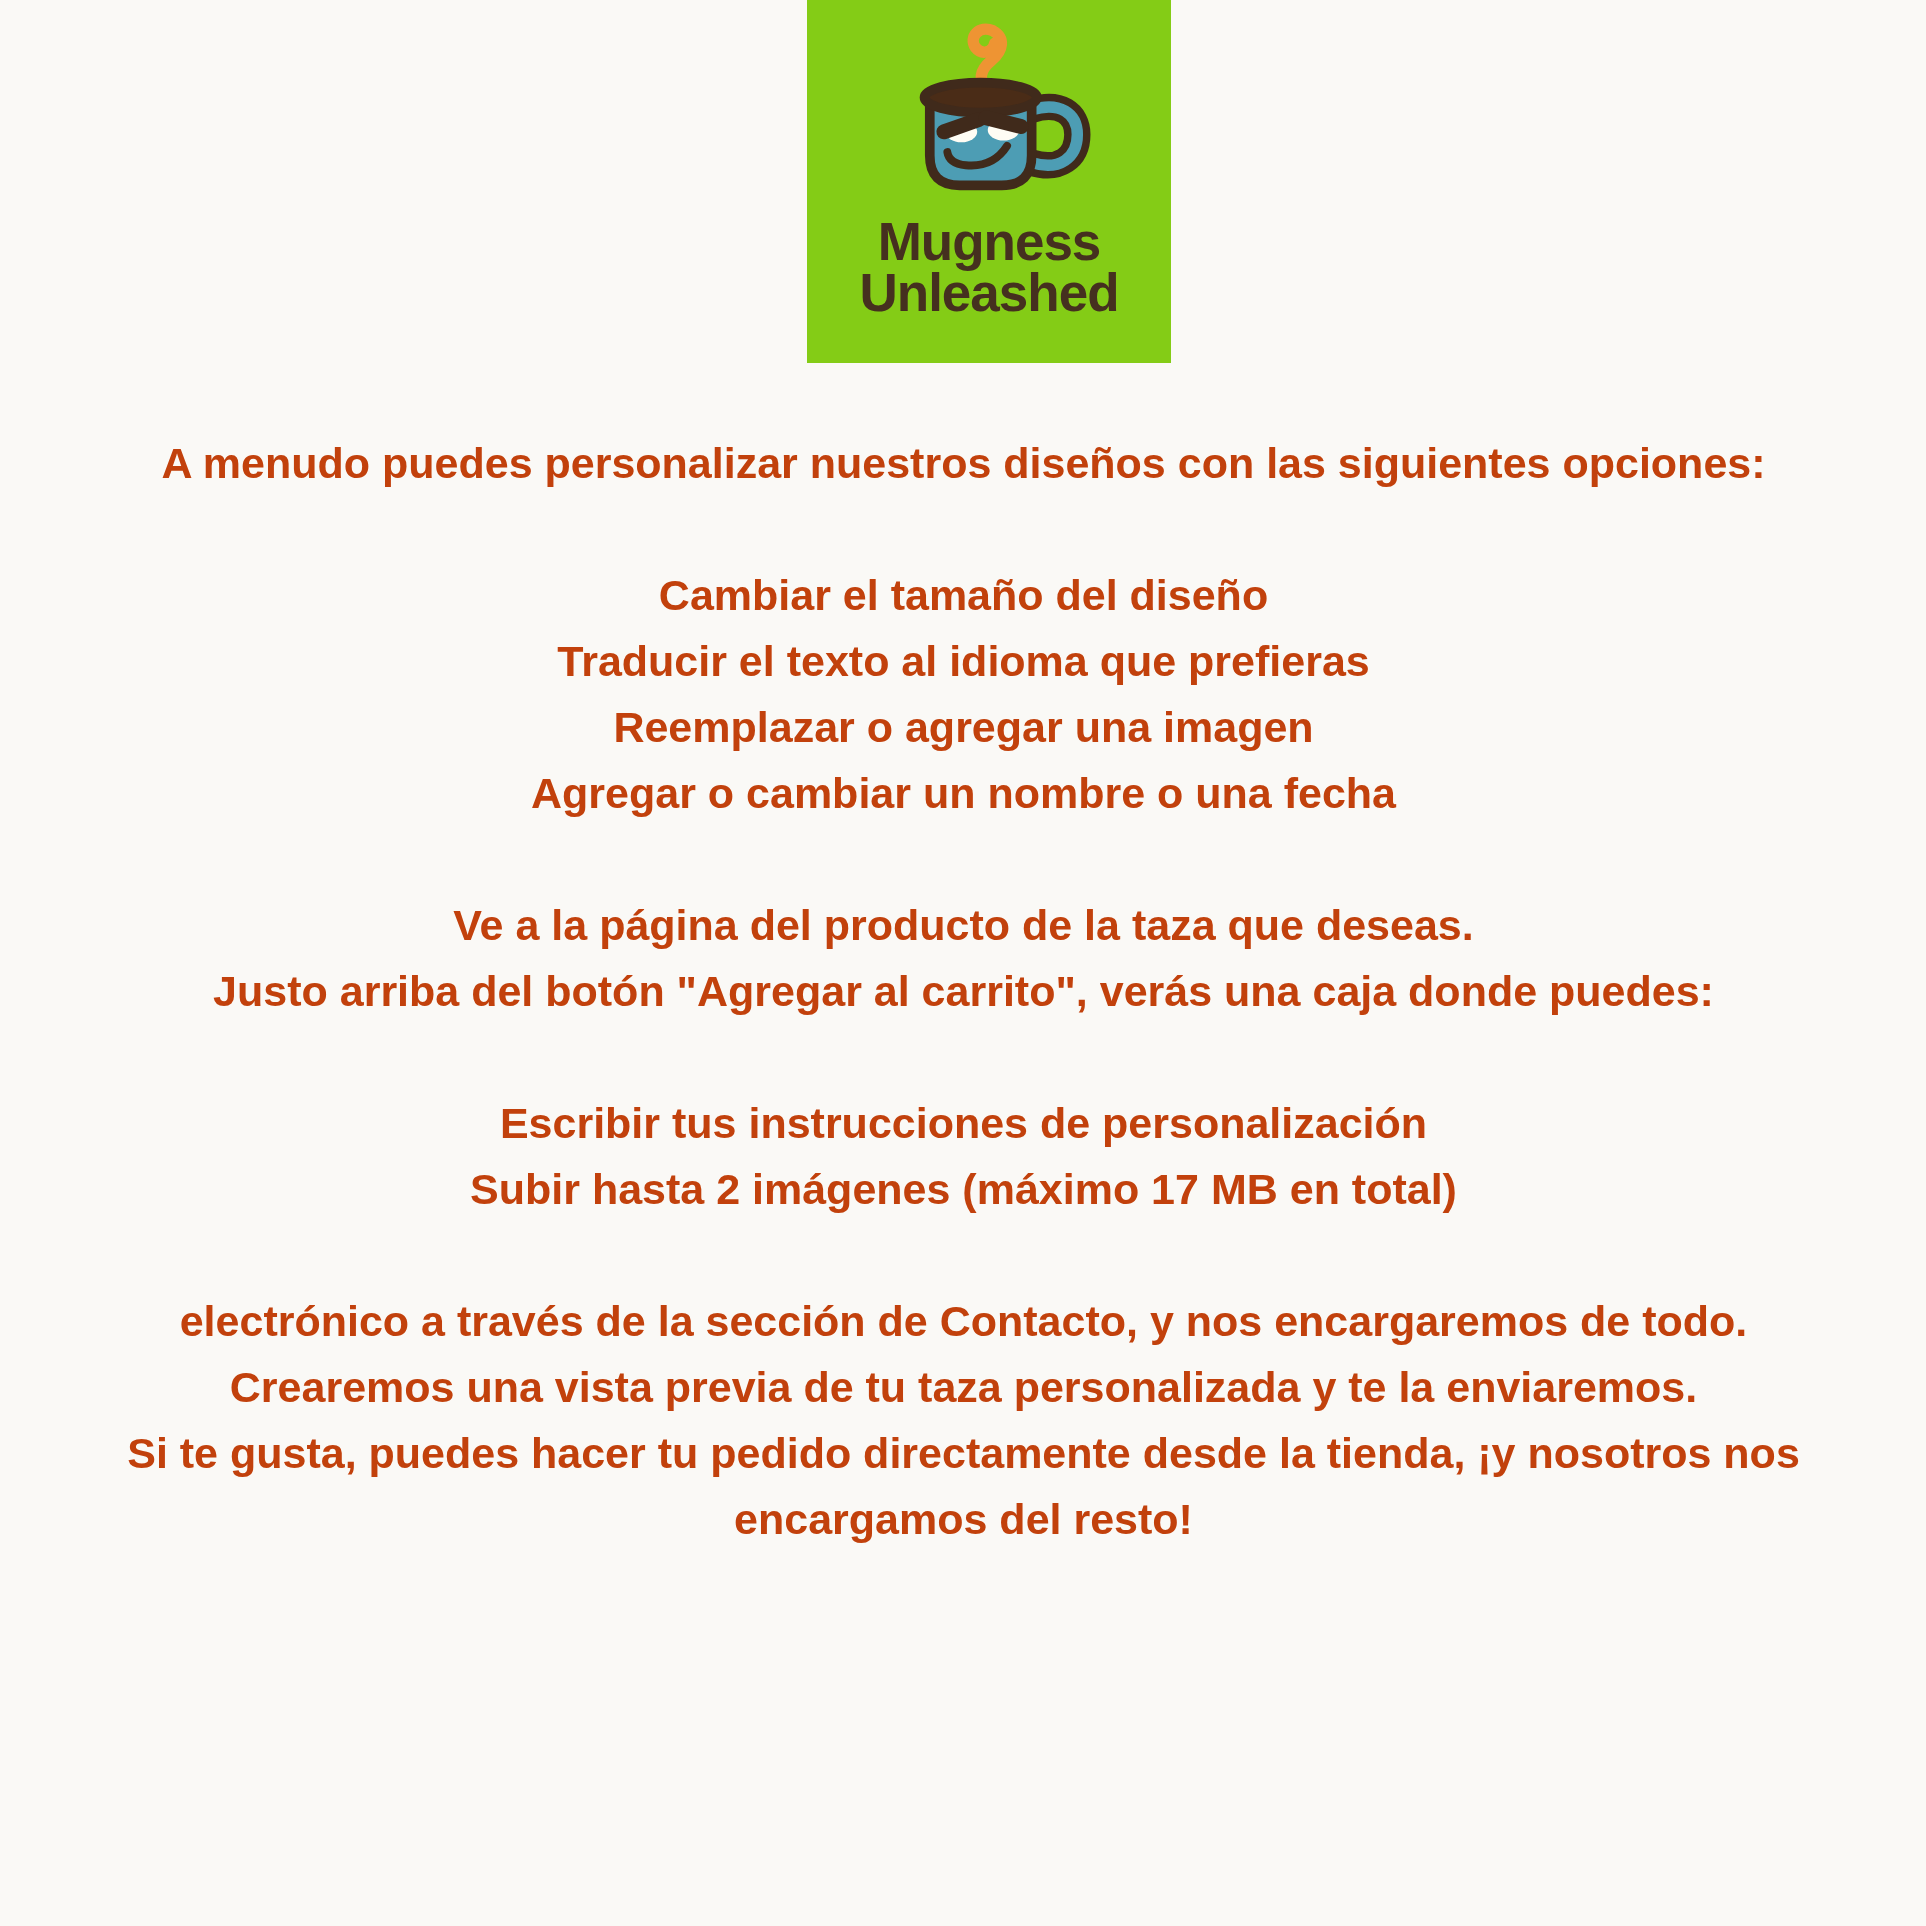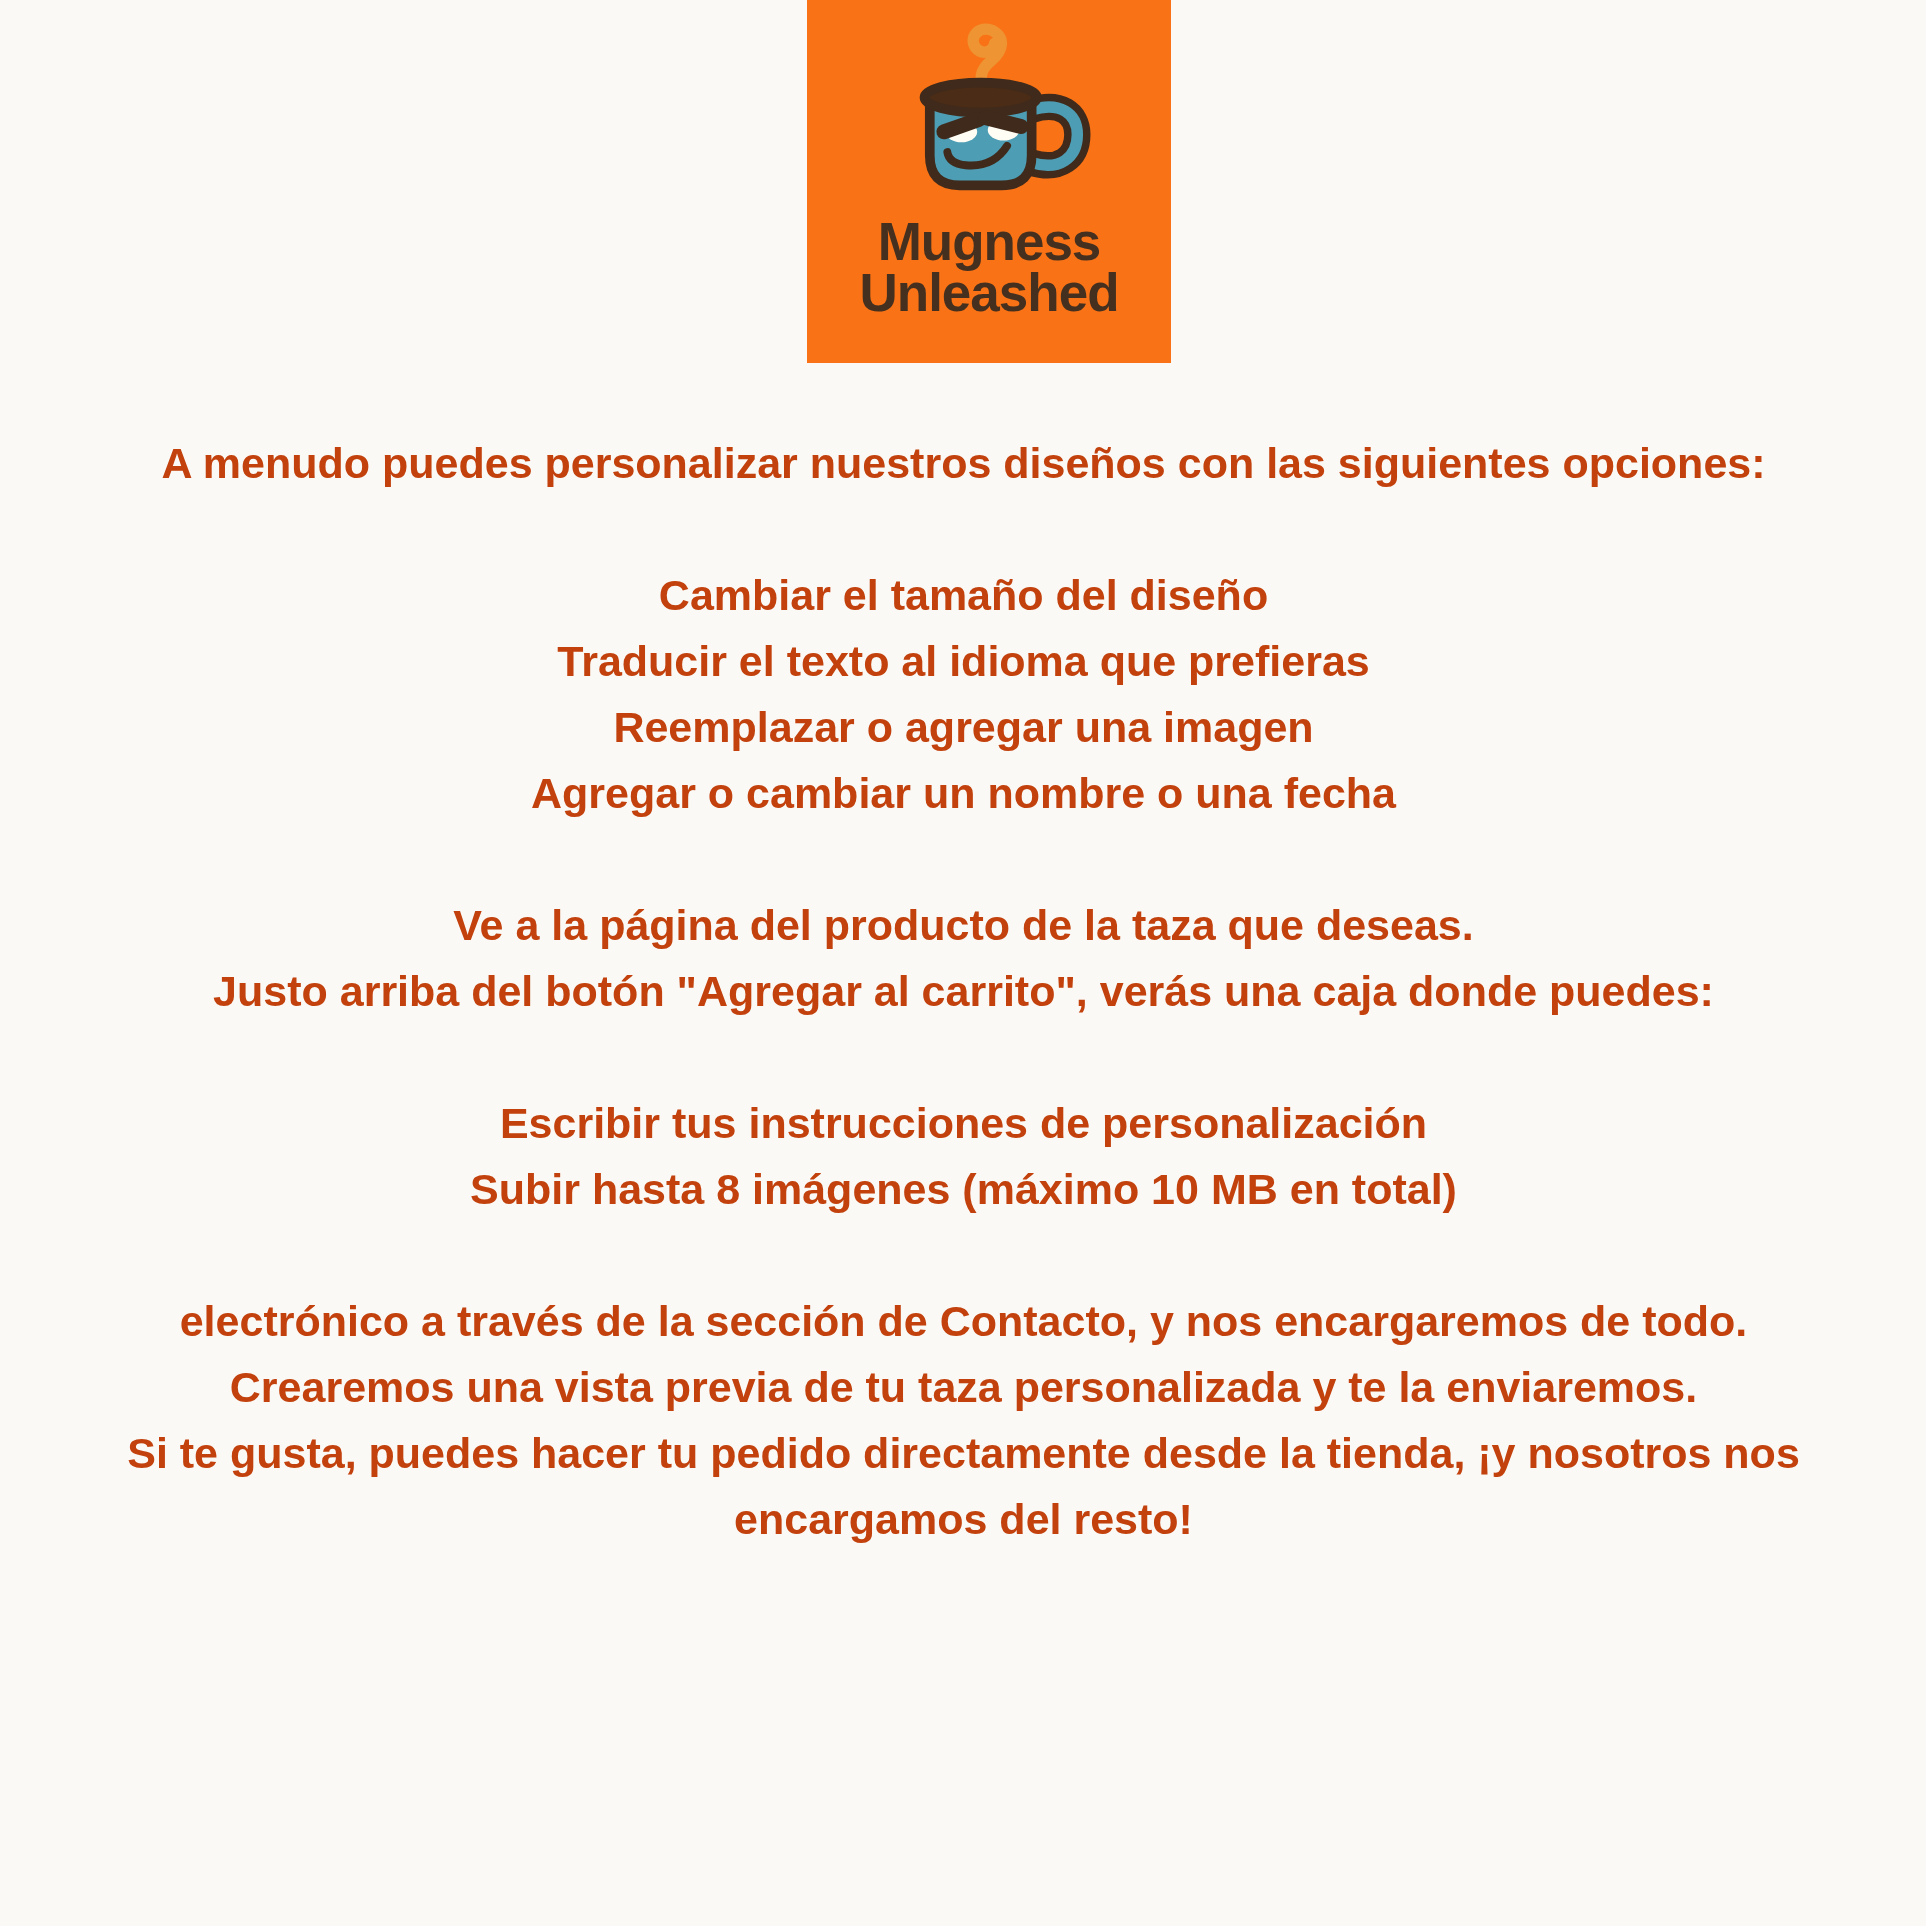--- a/index.html
+++ b/index.html
@@ -15,21 +15,21 @@
     width: 1927px;
     height: 1927px;
   }
   
   .logo-card {
     position: absolute;
     left: 807px;
     top: 0;
     width: 364px;
     height: 363px;
-    background: #f97316;
+    background: #84cc16;
     text-align: center;
   }
   .logo-card svg {
     display: block;
     margin: 8px auto 0 auto;
   }
   .brand-name {
     margin-top: 6px;
     font-weight: 700;
     font-size: 53px;
@@ -93,21 +93,21 @@
     </div>
 
 
     <div class="block">
       <div class="line">Ve a la página del producto de la taza que deseas.</div>
       <div class="line">Justo arriba del botón "Agregar al carrito", verás una caja donde puedes:</div>
     </div>
 
     <div class="block">
       <div class="line">Escribir tus instrucciones de personalización</div>
-      <div class="line">Subir hasta 8 imágenes (máximo 10 MB en total)</div>
+      <div class="line">Subir hasta 2 imágenes (máximo 17 MB en total)</div>
     </div>
 
     <div class="block">
       <div class="line">electrónico a través de la sección de Contacto, y nos encargaremos de todo.</div>
       <div class="line">Crearemos una vista previa de tu taza personalizada y te la enviaremos.</div>
       <div class="line">Si te gusta, puedes hacer tu pedido directamente desde la tienda, ¡y nosotros nos</div>
       <div class="line">encargamos del resto!</div>
     </div>
 
   </div>

